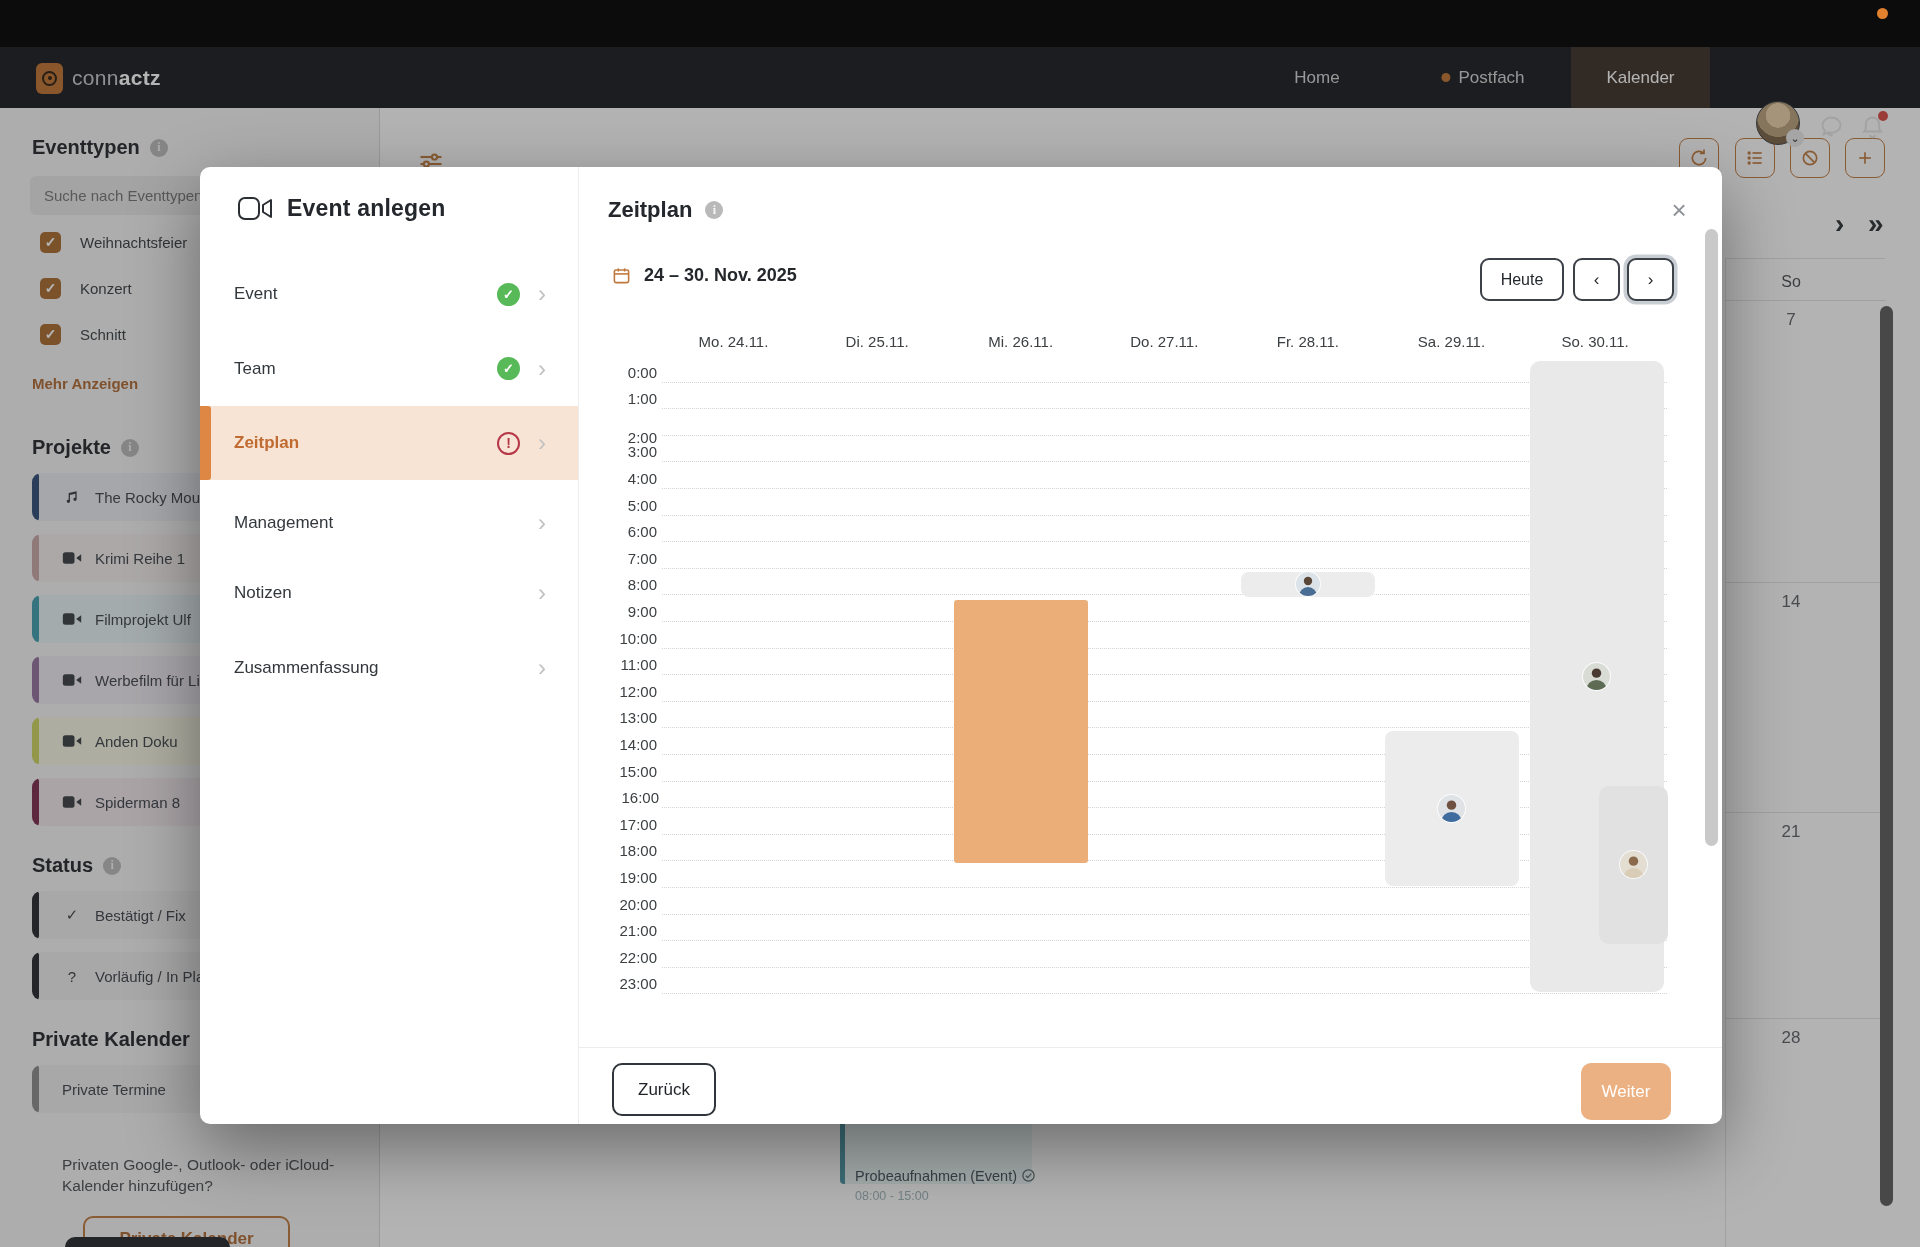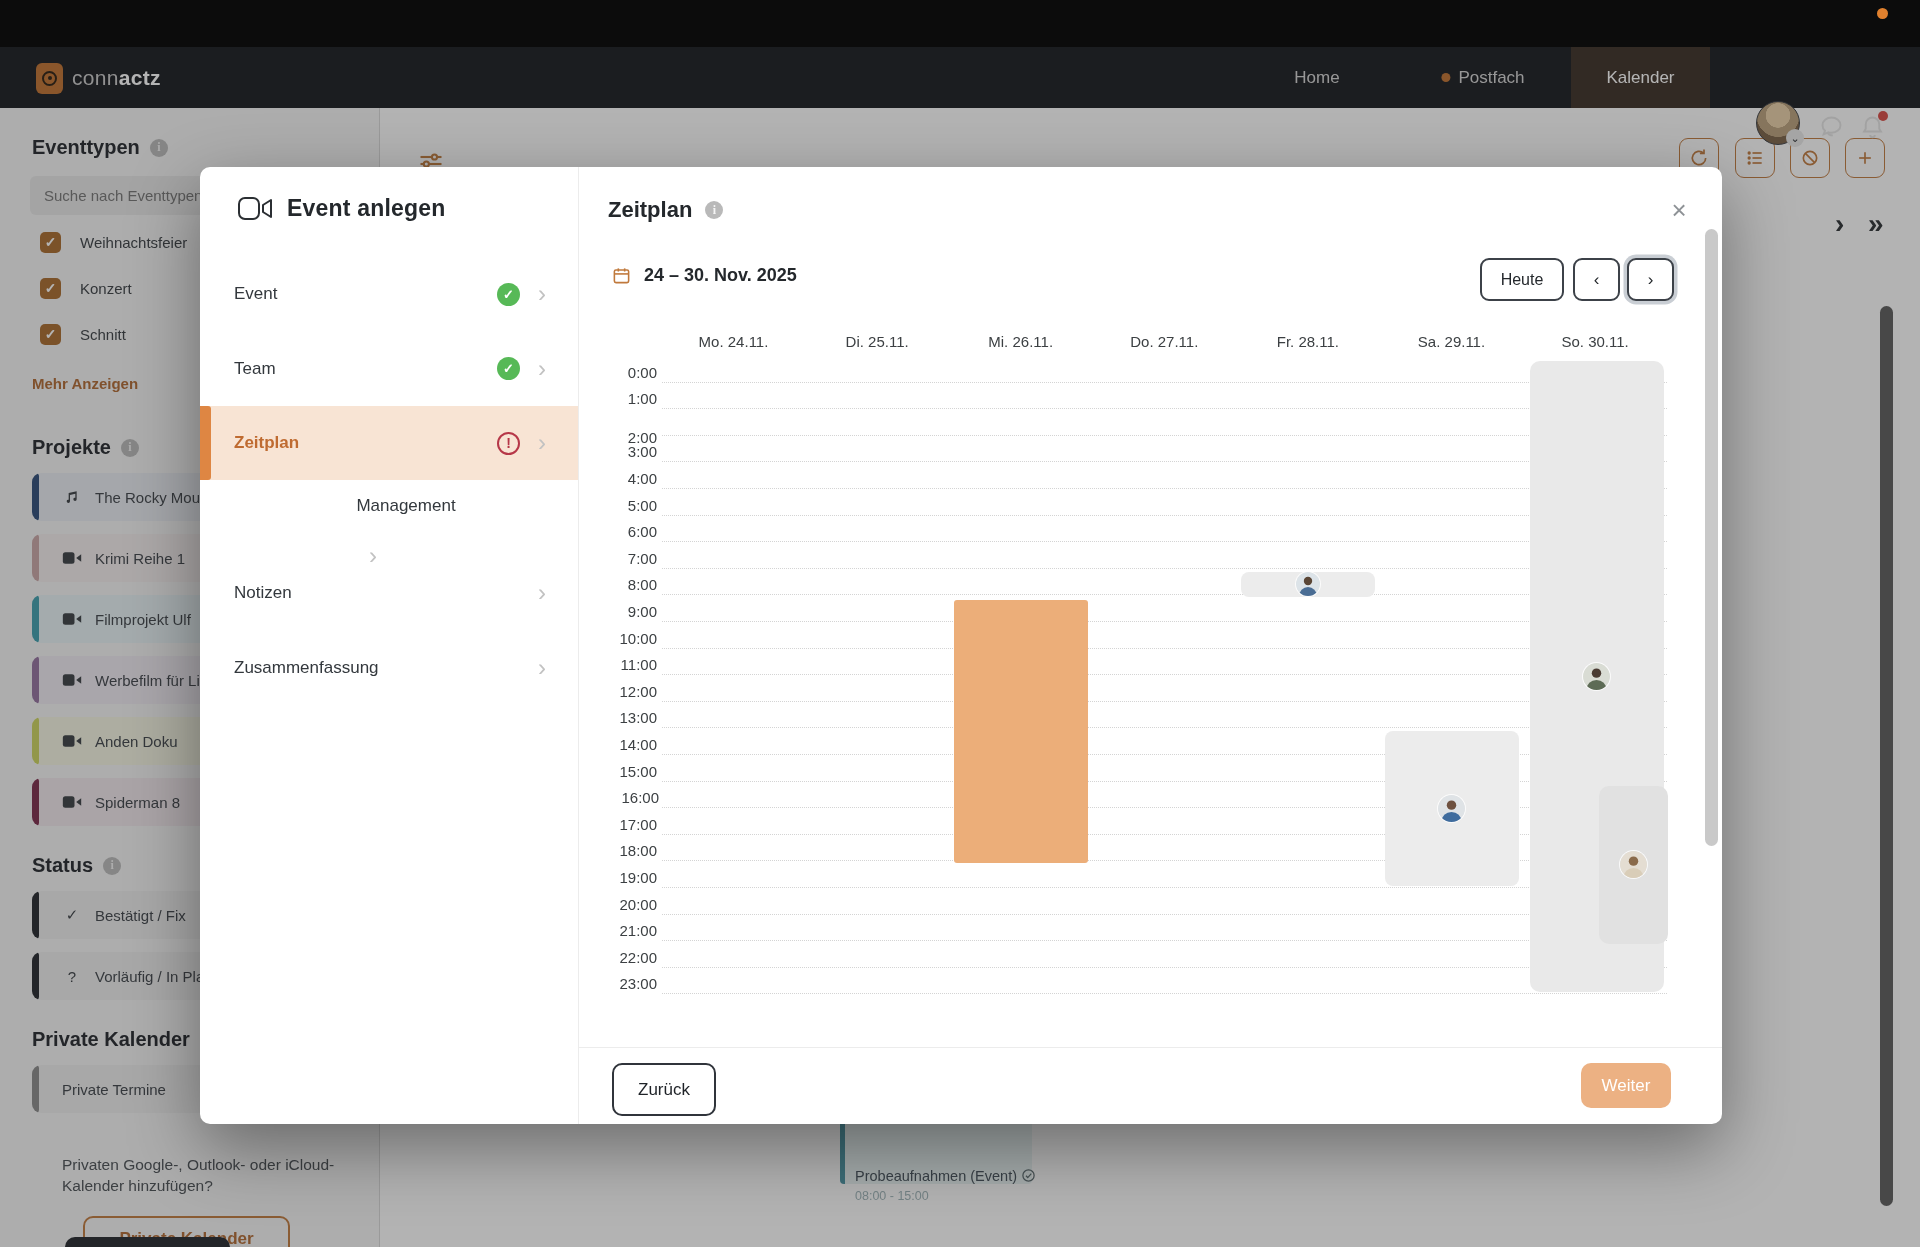--- a/index.html
+++ b/index.html
@@ -127,21 +127,21 @@
   .hour-label { width:52px; text-align:right; font-size:15px; color:#3c4043; }
   .hour-line { left:462px; width:1005px; border-top:1px dotted #d4d4d4; }
   .ev { display:flex; align-items:center; justify-content:center; }
   .avatar { border-radius:50%; overflow:hidden; flex:none; box-shadow:0 0 0 1px rgba(255,255,255,.8); }
   .avatar svg { display:block; width:100%; height:100%; }
   .p-scroll-thumb { left:1505px; width:13px; background:#c9c9c9; border-radius:7px; }
   .footer-line { left:378px; top:880px; width:1144px; height:1px; background:#ececec; }
   .btn-back { left:412px; top:896px; width:104px; height:53px; border:2px solid #30343b;
               border-radius:10px; background:#fff; font-size:17px; color:#1f2328;
               font-family:inherit; cursor:pointer; }
-  .btn-next { left:1381px; top:896px; width:90px; height:45px; border:0; border-radius:10px;
+  .btn-next { left:1381px; top:896px; width:90px; height:57px; border:0; border-radius:10px;
               background:#ecb183; font-size:17px; color:#fff; font-family:inherit; cursor:pointer; }
 </style>
 </head>
 <body>
 
 <div class="stage">
 
   <div class="abs topstrip"></div>
   <div class="abs rec-dot" id="rec-dot" style="background: rgb(225, 129, 46);"></div>
 
@@ -323,20 +323,33 @@
     </div>
     <div class="abs tool-btn" style="left:1465px;">
       <svg viewBox="0 0 24 24" fill="none" stroke="currentColor" stroke-width="2">
         <line x1="12" y1="5" x2="12" y2="19"></line>
           <line x1="5" y1="12" x2="19" y2="12"></line>
       </svg>
     </div>
     <div class="abs bg-chev" style="left:1455px;">›</div>
     <div class="abs bg-chev" style="left:1488px;">»</div>
 
+    <div class="abs mini-cal">
+      <div class="mini-head" style="top:14px;">So</div>
+      <div id="mini-rows">
+          <div class="mini-line" style="top: 41px;"></div>
+          <div class="mini-num" style="top: 51px;">7</div>
+          <div class="mini-line" style="top: 323px;"></div>
+          <div class="mini-num" style="top: 333px;">14</div>
+          <div class="mini-line" style="top: 553px;"></div>
+          <div class="mini-num" style="top: 563px;">21</div>
+          <div class="mini-line" style="top: 759px;"></div>
+          <div class="mini-num" style="top: 769px;">28</div>
+        </div>
+    </div>
     <div class="abs page-scrollbar"></div>
 
     <div class="abs bg-card">
       <div class="bg-card-title">
         <span>Probeaufnahmen (Event)</span>
         <span class="ccheck">
           <svg viewBox="0 0 24 24" fill="none" stroke="currentColor" stroke-width="2">
             <circle cx="12" cy="12" r="9"></circle>
               <path d="M8 12.5l2.8 2.8L16.5 9"></path>
           </svg>
@@ -368,21 +381,21 @@
           <div class="step-label">Team</div>
           <div class="st-ico st-done">✓</div>
           <div class="step-chev">›</div>
         </div>
         <div class="abs step-row active" style="top: 239.4px;">
           <div class="bar" style="background: rgb(222, 134, 67);"></div>
           <div class="step-label">Zeitplan</div>
           <div class="st-ico st-error">!</div>
           <div class="step-chev">›</div>
         </div>
-        <div class="abs step-row" style="top: 329px; flex-direction: column;">
+        <div class="abs step-row" style="top: 319px;">
           <div class="step-label">Management</div>
           <div class="step-chev">›</div>
         </div>
         <div class="abs step-row" style="top: 388.8px;">
           <div class="step-label">Notizen</div>
           <div class="step-chev">›</div>
         </div>
         <div class="abs step-row" style="top: 463.5px;">
           <div class="step-label">Zusammenfassung</div>
           <div class="step-chev">›</div>

